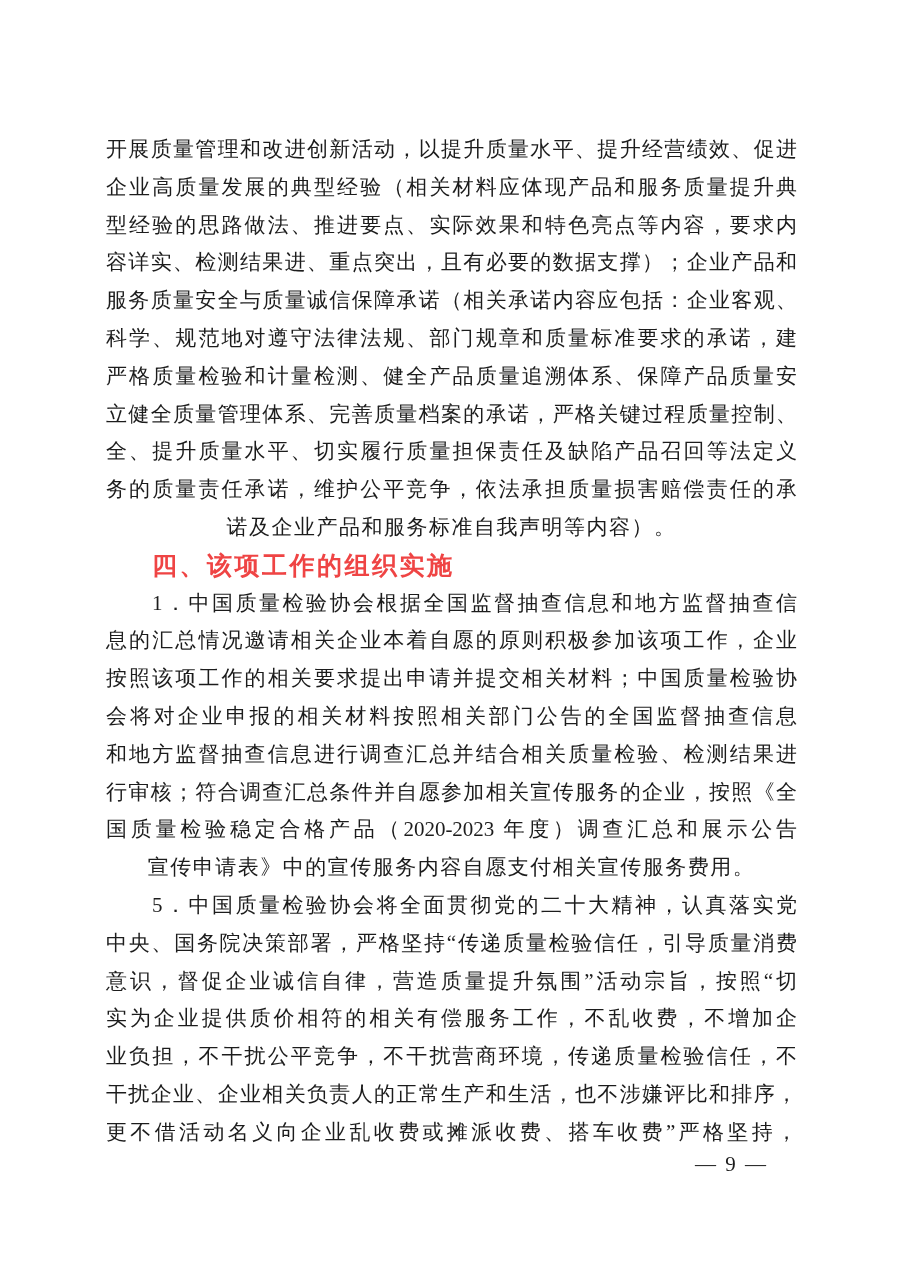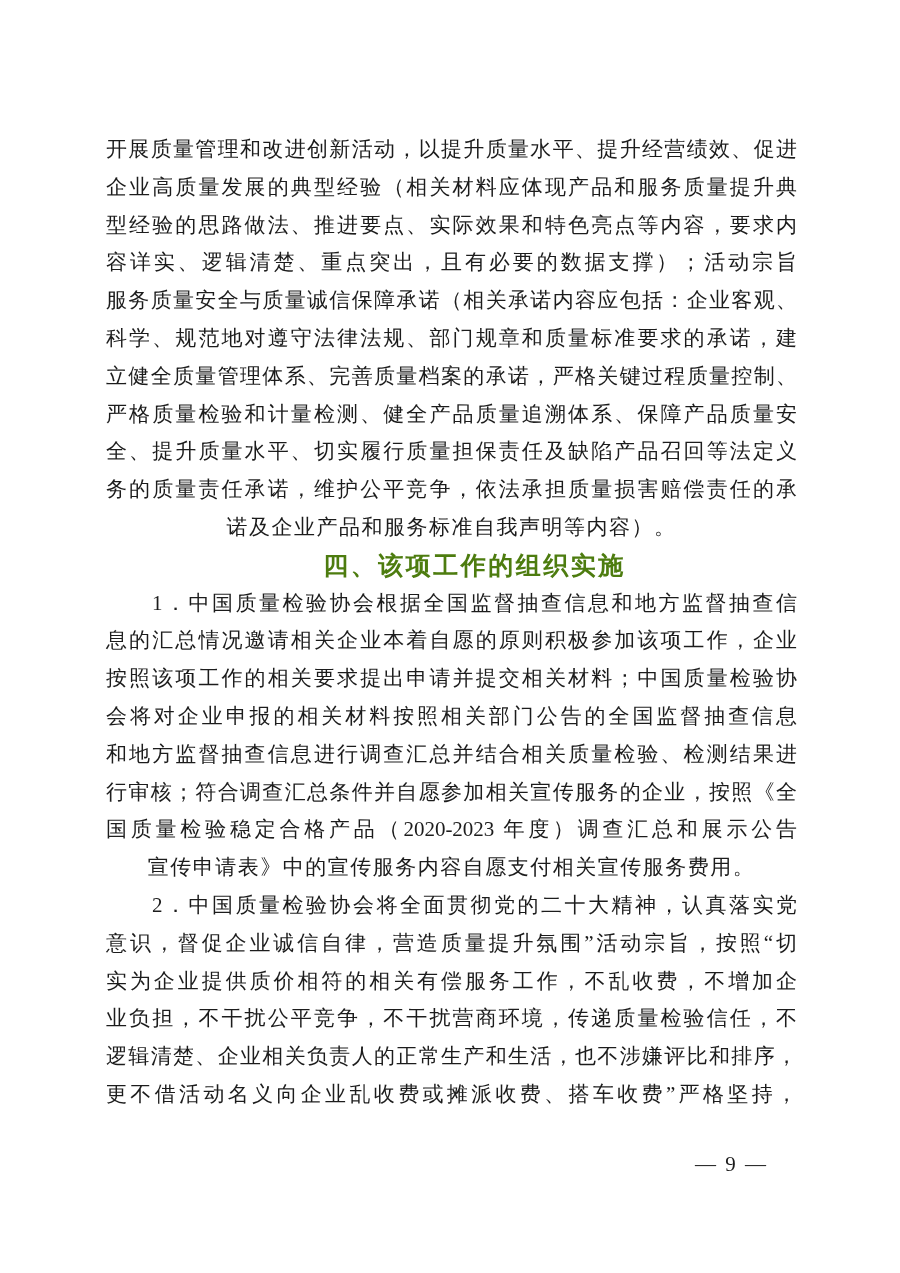--- a/index.html
+++ b/index.html
@@ -44,23 +44,23 @@
     letter-spacing: 1.5px;
   }
   
   .indent {
     padding-left: 46px;
   }
   .heading {
     font-family: "Liberation Sans", "DejaVu Sans", sans-serif;
     font-weight: bold;
     font-size: 25px;
-    color: #4d7c0f;
+    color: #ef4444;
     letter-spacing: 2.5px;
-    text-align: center;
+    text-align: left;
   }
   .page-number {
     position: absolute;
     top: 1149px;
     right: 132px;
     height: 30px;
     line-height: 30px;
     font-size: 21px;
     color: #1c1c1c;
     letter-spacing: 2px;
@@ -69,44 +69,45 @@
 </head>
 <body>
 
 <div class="page">
 
   <div class="body-text">
 
     <div class="line j">开展质量管理和改进创新活动，以提升质量水平、提升经营绩效、促进</div>
     <div class="line j">企业高质量发展的典型经验（相关材料应体现产品和服务质量提升典</div>
     <div class="line j">型经验的思路做法、推进要点、实际效果和特色亮点等内容，要求内</div>
-    <div class="line j">容详实、逻辑清楚、重点突出，且有必要的数据支撑）；活动宗旨</div>
+    <div class="line j">容详实、检测结果进、重点突出，且有必要的数据支撑）；企业产品和</div>
     <div class="line j">服务质量安全与质量诚信保障承诺（相关承诺内容应包括：企业客观、</div>
     <div class="line j">科学、规范地对遵守法律法规、部门规章和质量标准要求的承诺，建</div>
+    <div class="line j">严格质量检验和计量检测、健全产品质量追溯体系、保障产品质量安</div>
     <div class="line j">立健全质量管理体系、完善质量档案的承诺，严格关键过程质量控制、</div>
-    <div class="line j">严格质量检验和计量检测、健全产品质量追溯体系、保障产品质量安</div>
     <div class="line j">全、提升质量水平、切实履行质量担保责任及缺陷产品召回等法定义</div>
     <div class="line j">务的质量责任承诺，维护公平竞争，依法承担质量损害赔偿责任的承</div>
     <div class="line end">诺及企业产品和服务标准自我声明等内容）。</div>
 
     <div class="line heading indent">四、该项工作的组织实施</div>
 
     <div class="line j indent">1．中国质量检验协会根据全国监督抽查信息和地方监督抽查信</div>
     <div class="line j">息的汇总情况邀请相关企业本着自愿的原则积极参加该项工作，企业</div>
     <div class="line j">按照该项工作的相关要求提出申请并提交相关材料；中国质量检验协</div>
     <div class="line j">会将对企业申报的相关材料按照相关部门公告的全国监督抽查信息</div>
     <div class="line j">和地方监督抽查信息进行调查汇总并结合相关质量检验、检测结果进</div>
     <div class="line j">行审核；符合调查汇总条件并自愿参加相关宣传服务的企业，按照《全</div>
     <div class="line j">国质量检验稳定合格产品（2020-2023 年度）调查汇总和展示公告</div>
     <div class="line end">宣传申请表》中的宣传服务内容自愿支付相关宣传服务费用。</div>
 
-    <div class="line j indent">2．中国质量检验协会将全面贯彻党的二十大精神，认真落实党</div>
+    <div class="line j indent">5．中国质量检验协会将全面贯彻党的二十大精神，认真落实党</div>
+    <div class="line j">中央、国务院决策部署，严格坚持“传递质量检验信任，引导质量消费</div>
     <div class="line j">意识，督促企业诚信自律，营造质量提升氛围”活动宗旨，按照“切</div>
     <div class="line j">实为企业提供质价相符的相关有偿服务工作，不乱收费，不增加企</div>
     <div class="line j">业负担，不干扰公平竞争，不干扰营商环境，传递质量检验信任，不</div>
-    <div class="line j">逻辑清楚、企业相关负责人的正常生产和生活，也不涉嫌评比和排序，</div>
+    <div class="line j">干扰企业、企业相关负责人的正常生产和生活，也不涉嫌评比和排序，</div>
     <div class="line j">更不借活动名义向企业乱收费或摊派收费、搭车收费”严格坚持，</div>
 
   </div>
 
   <div class="page-number">— 9 —</div>
 
 </div>
 
 </body></html>

